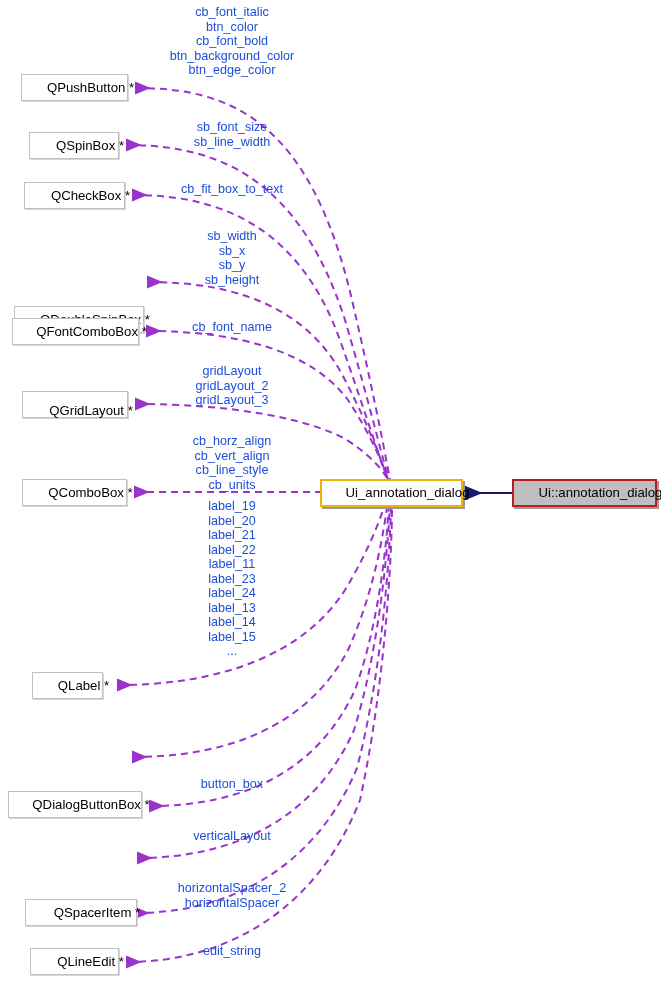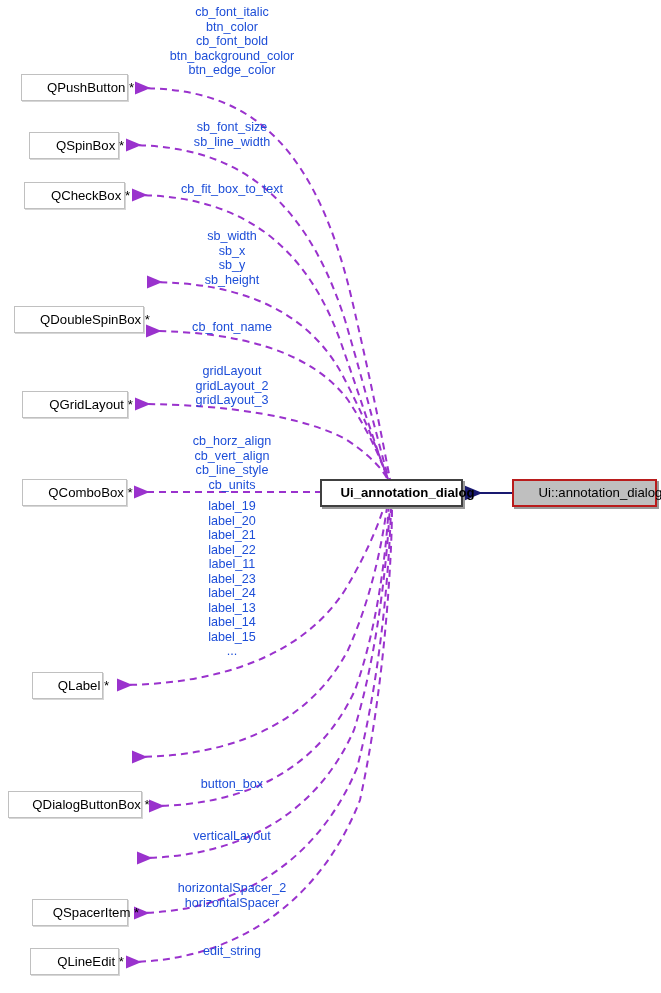--- a/index.html
+++ b/index.html
@@ -34,24 +34,23 @@
     font-size: 13.2px;
     line-height: 1;
     color: #000000;
     white-space: nowrap;
     background: #ffffff;
     border: 1px solid #c0c0c0;
     box-shadow: 1px 1px 0 0 #d6d6d6;
     padding-left: 32px;
   }
   .node.node-center {
-    border: 2px solid #404040;
+    border: 2px solid #eab308;
     box-shadow: 2px 2px 0 0 #9a9a9a;
     background: #ffffff;
-    font-weight: bold;
   }
   .node.node-root {
     border: 2px solid #b91c1c;
     box-shadow: 2px 2px 0 0 #9a9a9a;
     background: #bfbfbf;
   }
   .edge-label {
     position: absolute;
     font-size: 12.6px;
     line-height: 14.5px;
@@ -102,33 +101,36 @@
   </div>
   <div class="node" style="left:29px;  top:132px; width:90px;  height:27px;">
     <span>QSpinBox *</span>
   </div>
   <div class="node" style="left:24px;  top:182px; width:101px; height:27px;">
     <span>QCheckBox *</span>
   </div>
   <div class="node" style="left:14px;  top:269px; width:130px; height:27px;margin-top:37px;">
     <span>QDoubleSpinBox *</span>
   </div>
-  <div class="node" style="left:22px;  top:391px; width:106px; height:27px;">
+  <div class="node" style="left:12px;  top:318px; width:127px; height:27px;">
+    <span>QFontComboBox *</span>
+  </div>
+  <div class="node" style="left:22px;  top:391px; width:106px; height:27px;align-items:flex-end;">
     <span>QGridLayout *</span>
   </div>
   <div class="node" style="left:22px;  top:479px; width:105px; height:27px;">
     <span>QComboBox *</span>
   </div>
   <div class="node" style="left:32px;  top:672px; width:71px;  height:27px;">
     <span>QLabel *</span>
   </div>
   <div class="node" style="left:8px;   top:791px; width:134px; height:27px;">
     <span>QDialogButtonBox *</span>
   </div>
-  <div class="node" style="left:32px;  top:899px; width:96px; height:27px;">
+  <div class="node" style="left:25px;  top:899px; width:112px; height:27px;">
     <span>QSpacerItem *</span>
   </div>
   <div class="node" style="left:30px;  top:948px; width:89px;  height:27px;">
     <span>QLineEdit *</span>
   </div>
 
   <div class="node node-center" style="left:320px; top:479px; width:143px; height:28px;">
     <span>Ui_annotation_dialog</span>
   </div>
 

